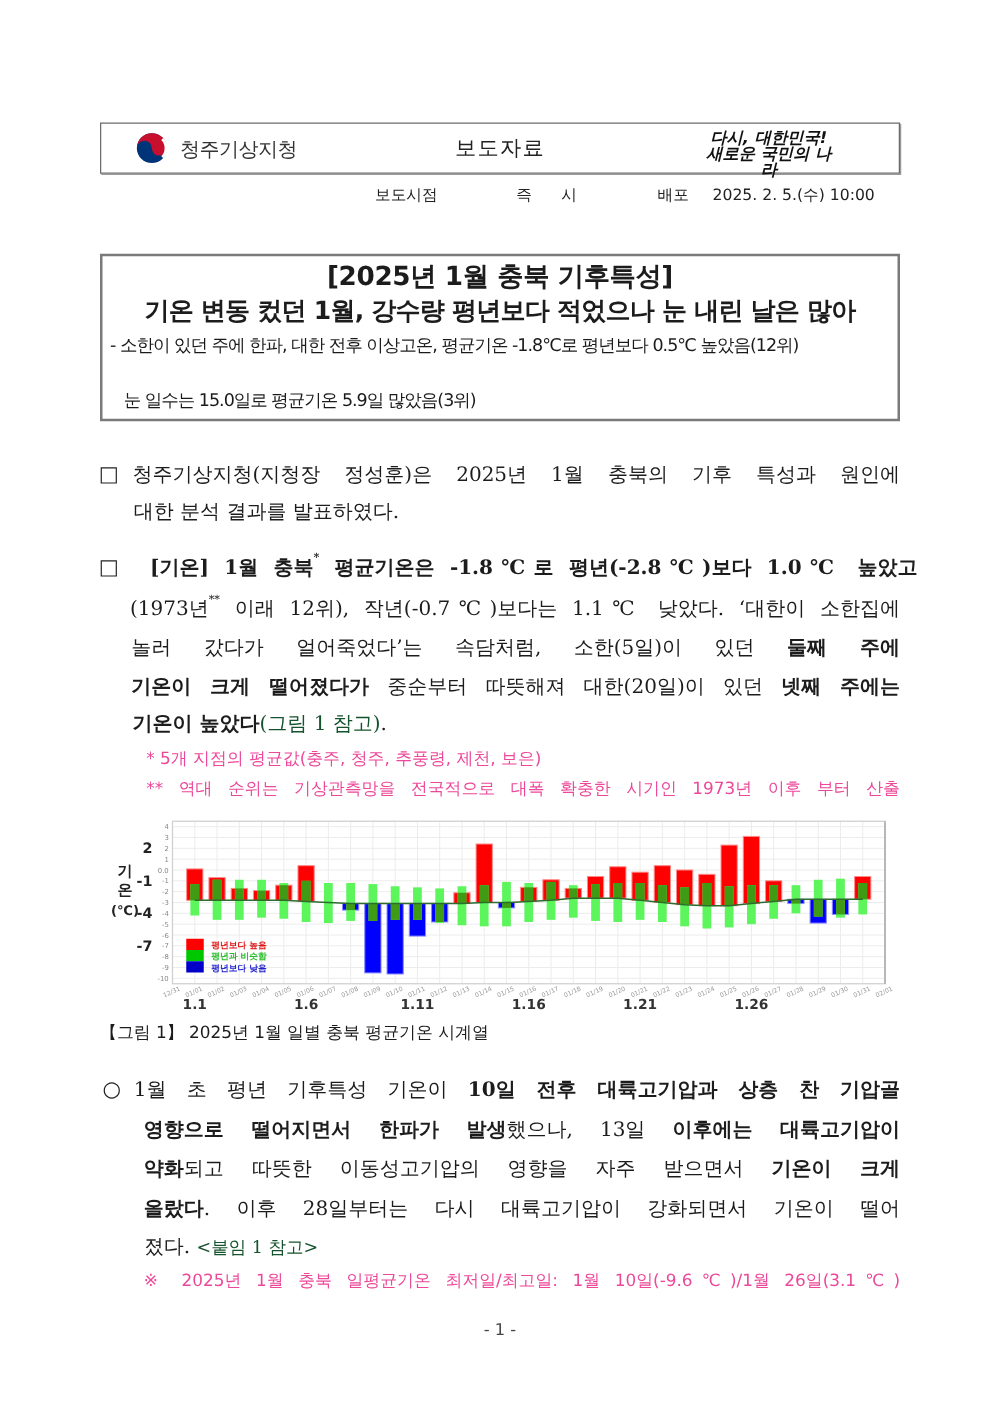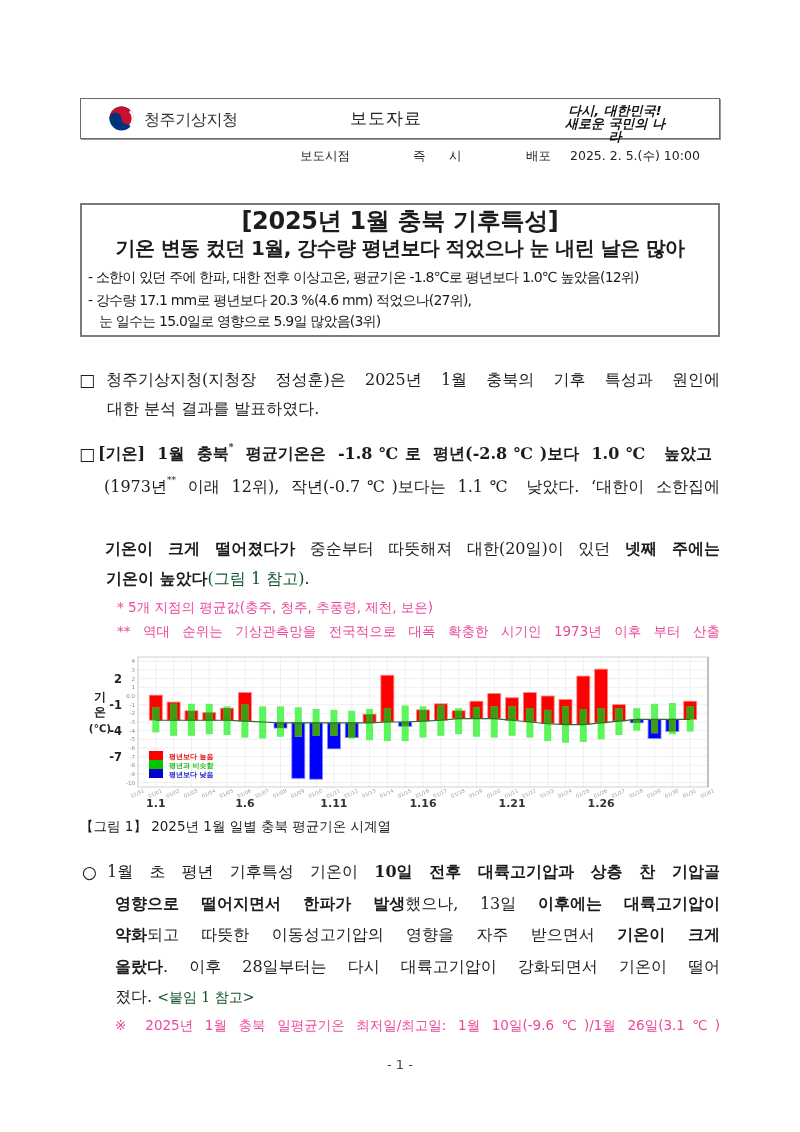--- a/index.html
+++ b/index.html
@@ -8,29 +8,29 @@
   .abs{position:absolute;}
   .sans{font-family:"DejaVu Sans","Liberation Sans",sans-serif;}
   .b{font-weight:bold;}
   .blue{color:#14532d;}
   sup{font-size:9px;vertical-align:top;line-height:10px;}
 
   
   .hdr{left:80px;top:98px;width:638px;height:39px;border:1px solid #6b6b6b;box-shadow:1px 1px 0 #9a9a9a;}
   .logo{left:28px;top:7px;width:25px;height:25px;}
   .org{left:63px;top:11px;font-size:16px;color:#333;letter-spacing:-0.4px;white-space:nowrap;}
-  .doctype{left:255px;top:8px;width:100px;text-align:center;font-size:17px;color:#222;letter-spacing:1px;}
+  .doctype{left:255px;top:8px;width:100px;text-align:right;font-size:17px;color:#222;letter-spacing:1px;}
   .slogan{left:478px;top:5px;width:112px;text-align:center;font-size:13px;font-weight:bold;font-style:italic;line-height:13px;color:#111;}
 
   
   .rel{top:148px;font-size:12.5px;color:#222;white-space:nowrap;}
 
   
   .sbox{left:80px;top:203px;width:636px;height:130px;border:2px solid #7a7a7a;}
-  .stitle1{left:0;top:4px;width:636px;text-align:center;font-size:24px;font-weight:bold;line-height:24px;letter-spacing:-0.3px;}
+  .stitle1{left:0;top:4px;width:636px;text-align:center;font-size:21px;font-weight:bold;line-height:24px;letter-spacing:-0.3px;}
   .stitle2{left:0;top:30px;width:636px;text-align:center;font-size:20px;font-weight:bold;line-height:26px;letter-spacing:-0.6px;white-space:nowrap;}
   .sbul{left:6px;font-size:14px;line-height:21px;letter-spacing:-0.8px;white-space:nowrap;color:#1a1a1a;}
 
   
   .line{position:absolute;height:24px;line-height:24px;font-size:16px;white-space:nowrap;}
   .justify{text-align:justify;text-align-last:justify;}
   .marker{position:absolute;font-size:17px;line-height:24px;}
   .fn{position:absolute;font-size:13.5px;line-height:20px;white-space:nowrap;color:#ec4899;}
 
   .caption{left:80px;top:815px;width:640px;font-size:13.5px;line-height:22px;}
@@ -61,35 +61,37 @@
 
   <div class="abs rel sans" style="left:300px">보도시점</div>
   <div class="abs rel sans" style="left:413px">즉</div>
   <div class="abs rel sans" style="left:449px">시</div>
   <div class="abs rel sans" style="left:526px">배포</div>
   <div class="abs rel sans" style="left:570px">2025. 2. 5.(수) 10:00</div>
 
   <div class="abs sbox sans">
     <div class="abs stitle1">[2025년 1월 충북 기후특성]</div>
     <div class="abs stitle2">기온 변동 컸던 1월, 강수량 평년보다 적었으나 눈 내린 날은 많아</div>
-    <div class="abs sbul" style="top:62px">- 소한이 있던 주에 한파, 대한 전후 이상고온, 평균기온 -1.8℃로 평년보다 1.0℃ 높았음(12위)</div>
-    <div class="abs sbul" style="top:85px">- 강수량 17.1 mm로 평년보다 20.3 %(4.6 mm) 적었으나(27위),</div>
-    <div class="abs sbul" style="top:106px;white-space:pre">   눈 일수는 15.0일로 영향으로 5.9일 많았음(3위)</div>
+    <div class="abs sbul" style="top:62px">- 소한이 있던 주에 한파, 대한 전후 이상고온, 평균기온 -1.8℃로 평년보다 0.5℃ 높았음(12위)</div>
+    <div class="abs sbul" style="top:106px;white-space:pre">   눈 일수는 15.0일로 평균기온 5.9일 많았음(3위)</div>
   </div>
 
   <div class="marker" style="left:79px;top:368px">□</div>
   <div class="line justify" style="left:106px;top:368px;width:614px">청주기상지청(지청장 정성훈)은 2025년 1월 충북의 기후 특성과 원인에</div>
   <div class="line" style="left:107px;top:397px">대한 분석 결과를 발표하였다.</div>
 
   <div class="marker" style="left:79px;top:442px">□</div>
-  <div class="line justify" style="left:98px;top:442px;width:614px">
+  <div class="line justify" style="left:120px;top:442px;width:614px">
     <span class="b">[기온] 1월 충북</span><sup class="b">*</sup><span class="b"> 평균기온은 -1.8℃로 평년(-2.8℃)보다 1.0℃ 높았고</span>
   </div>
   <div class="line justify" style="left:104px;top:475px;width:616px">
     <span>(1973년</span><sup>**</sup><span> 이래 12위), 작년(-0.7℃)보다는 1.1℃ 낮았다. ‘대한이 소한집에</span>
+  </div>
+  <div class="line justify" style="left:105px;top:506px;width:615px">
+    <span>놀러 갔다가 얼어죽었다’는 속담처럼, 소한(5일)이 있던 </span><span class="b">둘째 주에</span>
   </div>
   <div class="line justify" style="left:105px;top:537px;width:615px">
     <span class="b">기온이 크게 떨어졌다가</span><span> 중순부터 따뜻해져 대한(20일)이 있던 </span><span class="b">넷째 주에는</span>
   </div>
   <div class="line" style="left:106px;top:567px">
     <span class="b">기온이 높았다</span><span class="blue">(그림 1 참고)</span><span>.</span>
   </div>
 
   <div class="fn sans" style="left:117px;top:597px">* 5개 지점의 평균값(충주, 청주, 추풍령, 제천, 보은)</div>
   <div class="fn sans justify" style="left:117px;top:621px;width:603px">** 역대 순위는 기상관측망을 전국적으로 대폭 확충한 시기인 1973년 이후 부터 산출</div>

